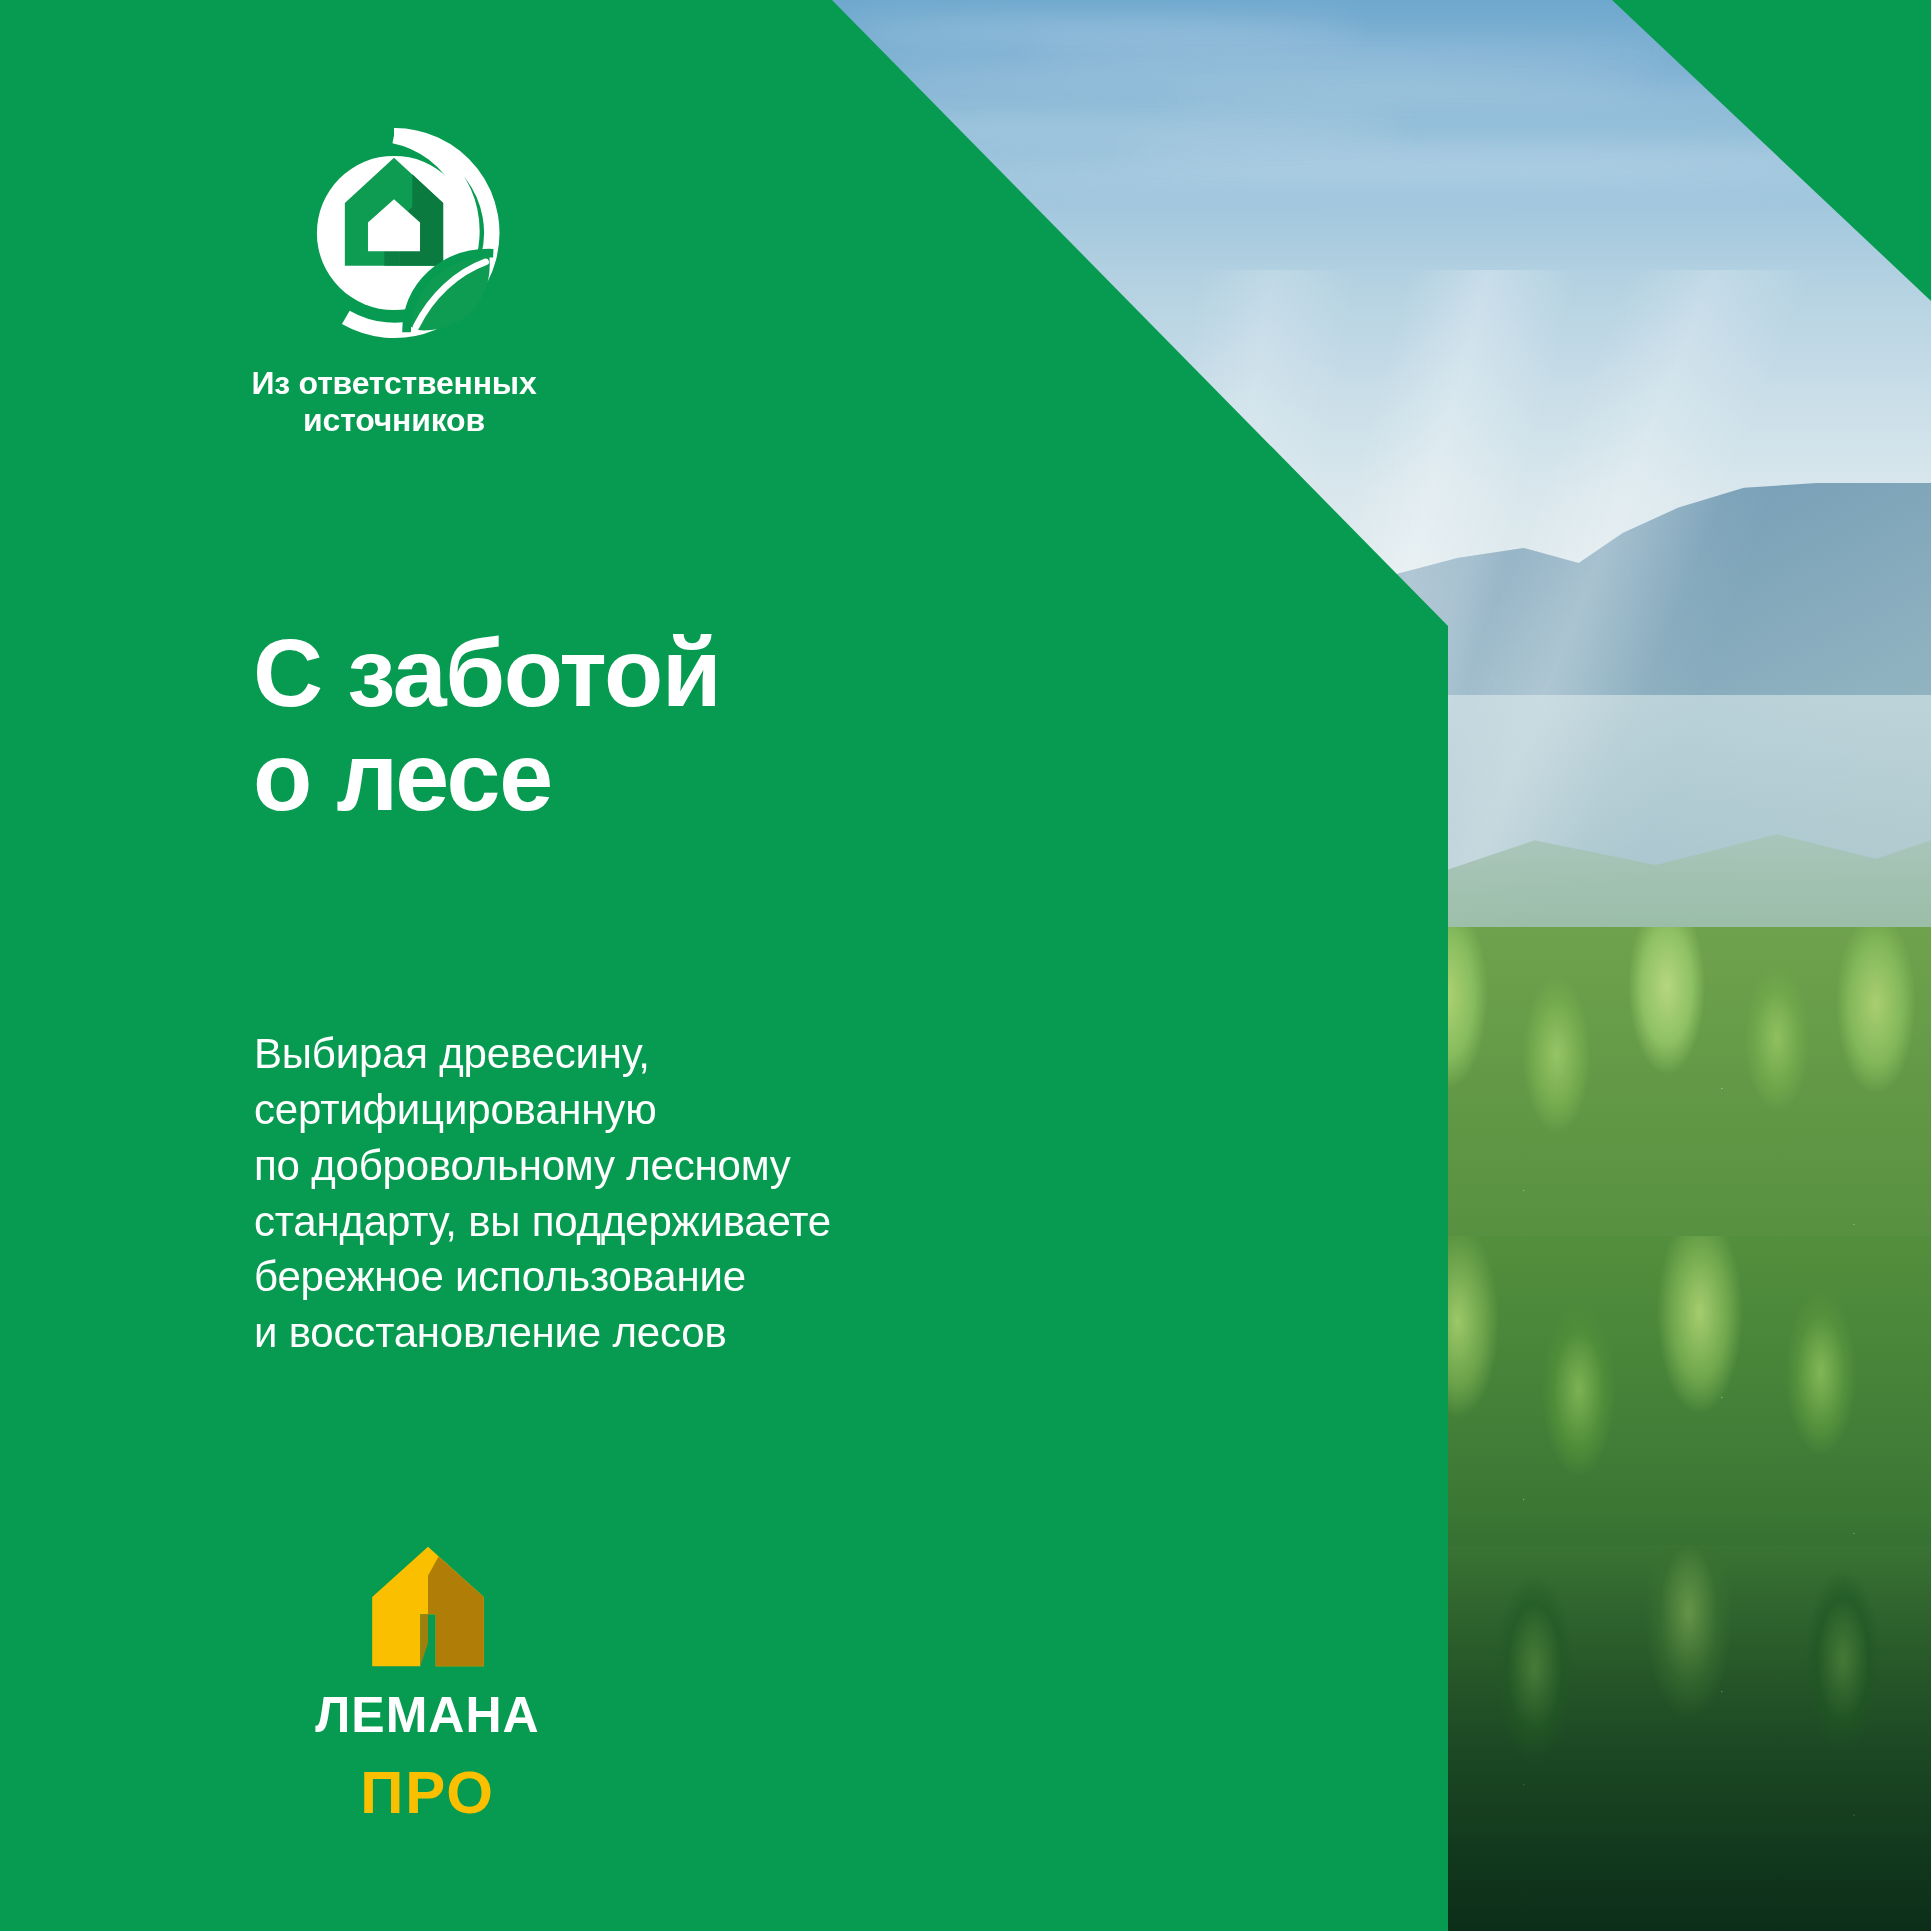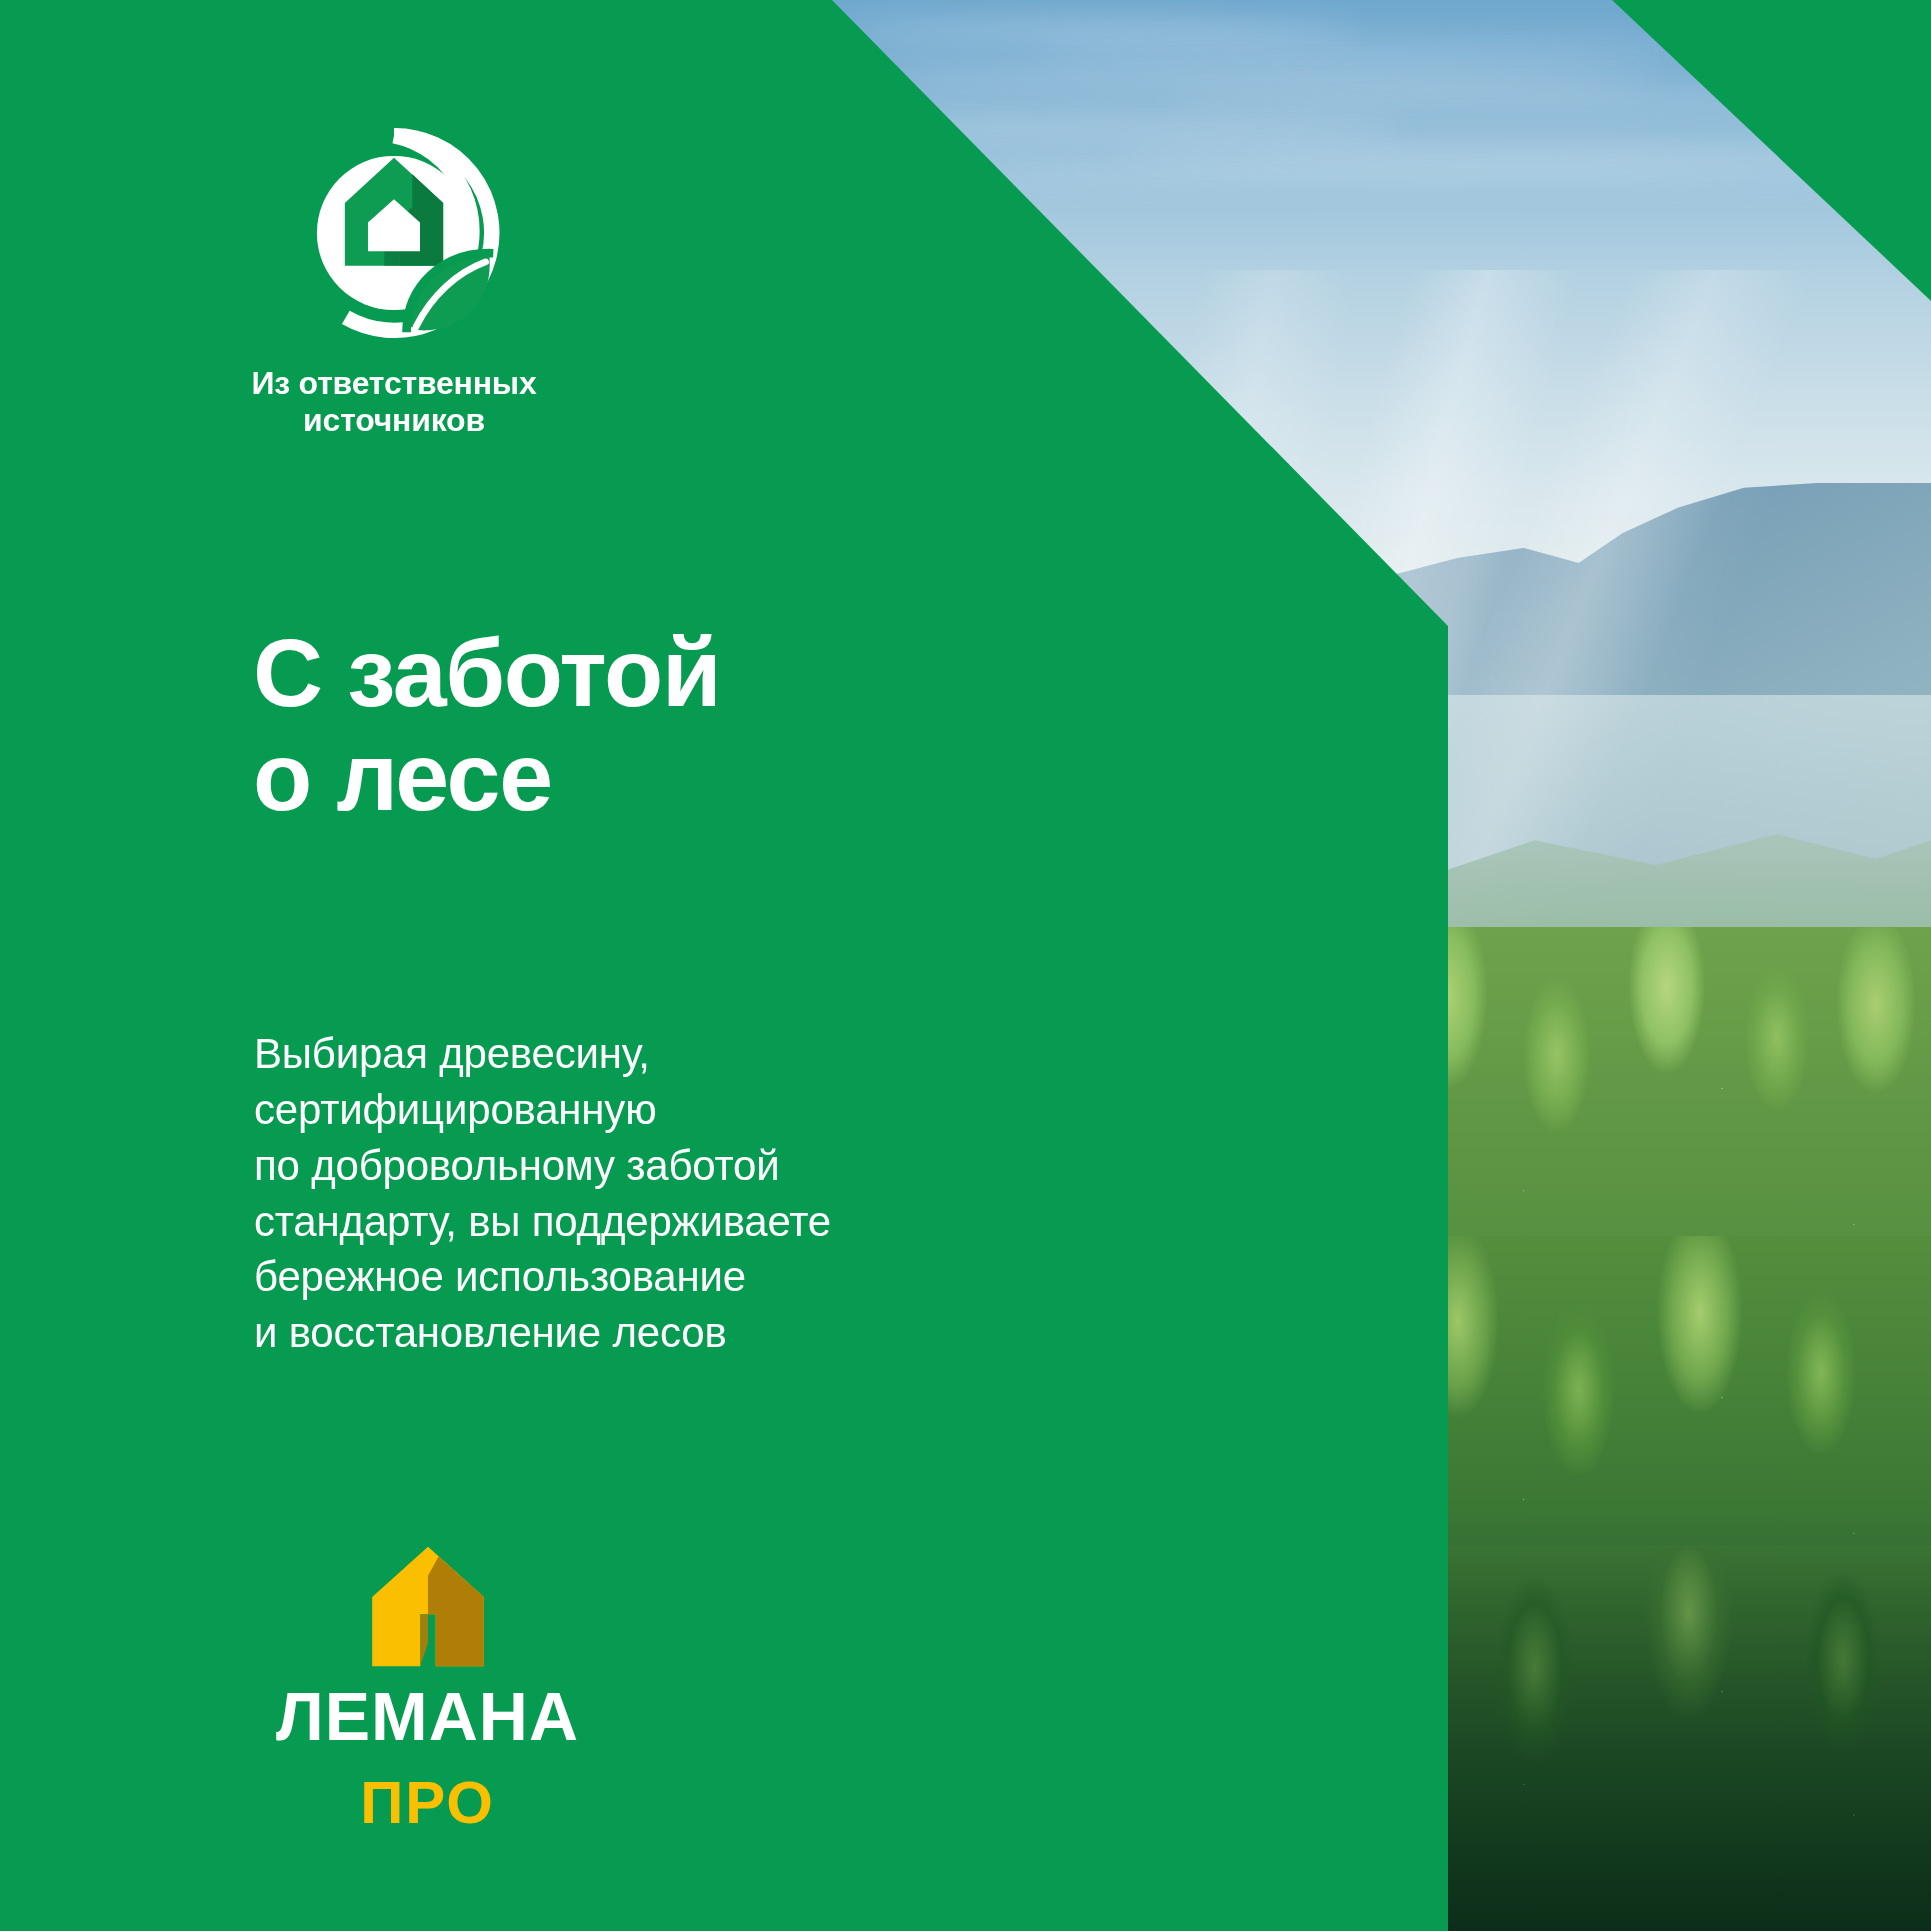--- a/index.html
+++ b/index.html
@@ -211,24 +211,24 @@
     font-weight:normal;
     line-height:1.33;
     letter-spacing:-0.2px;
     white-space:pre-line;
   }
 
   
   .brand { position:absolute; left:249px; top:1543px; width:357px; }
   .brand-house { display:block; margin:0 auto; width:120px; height:127px; }
   .brand-name {
-    margin-top:12px;
+    margin-top:20px;
     text-align:center;
     color:#FFFFFF;
-    font-size:68px;
+    font-size:50px;
     font-weight:bold;
     letter-spacing:1px;
     line-height:1;
   }
   .brand-sub {
     margin-top:23px;
     text-align:center;
     color:#FAC000;
     font-size:60px;
     font-weight:bold;
@@ -293,21 +293,21 @@
       </svg>
       <div class="badge-text">Из ответственных
 источников</div>
     </div>
 
     <h1 class="headline">С заботой
 о лесе</h1>
 
     <p class="body-copy">Выбирая древесину,
 сертифицированную
-по добровольному заботой
+по добровольному лесному
 стандарту, вы поддерживаете
 бережное использование
 и восстановление лесов</p>
 
     <div class="brand">
       <svg class="brand-house" viewBox="0 0 124 132">
         <path d="M62 4 L120 56 L120 128 L70 128 L70 74 L54 74 L54 128 L4 128 L4 56 Z" fill="#FAC000"></path>
         <path d="M73 14 L120 56 L120 128 L70 128 L70 74 L62 74 L62 34 Z" fill="#B07D06"></path>
         <path d="M54 74 L62 74 L62 104 L54 128 Z" fill="#B07D06" opacity=".9"></path>
       </svg>

